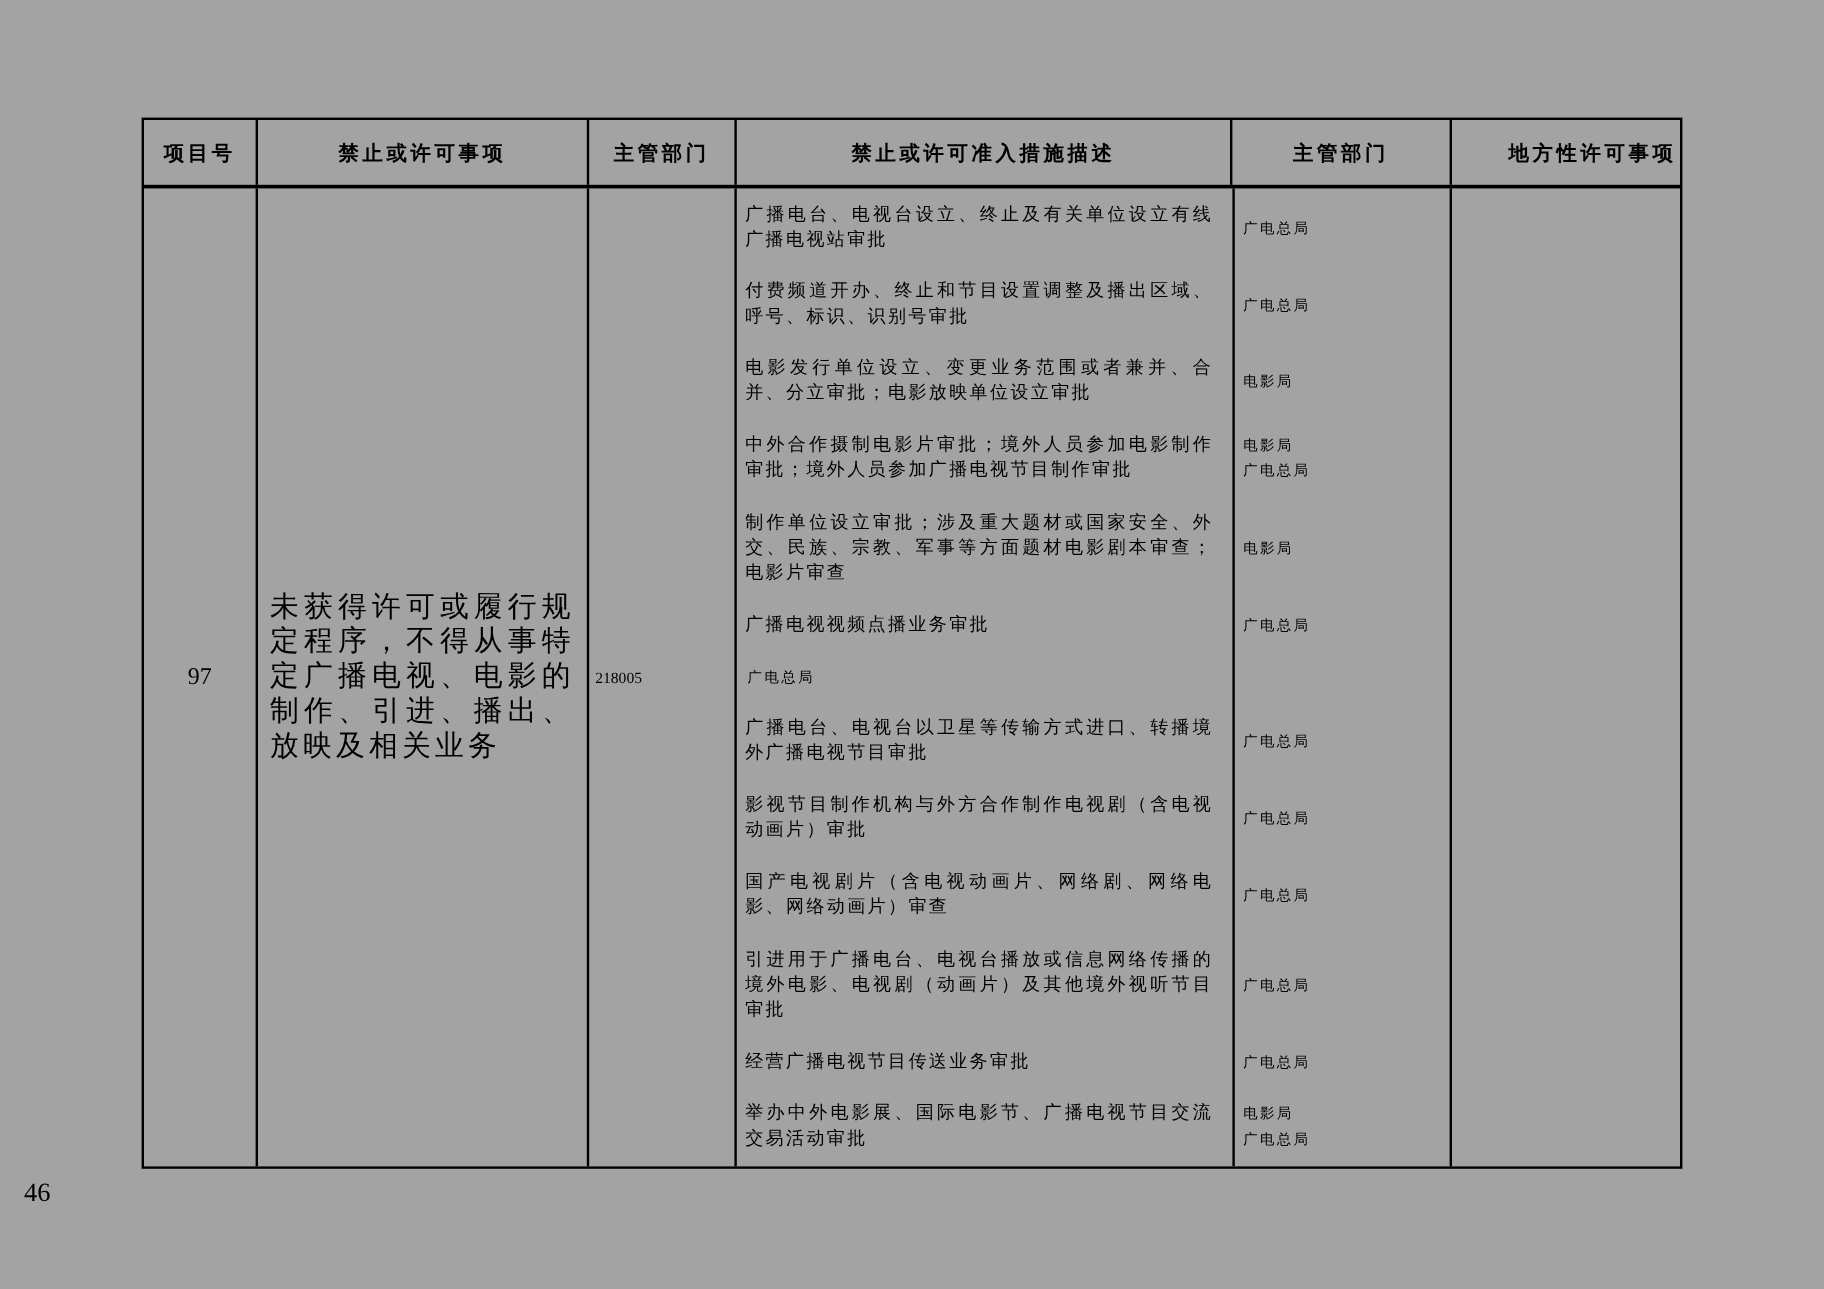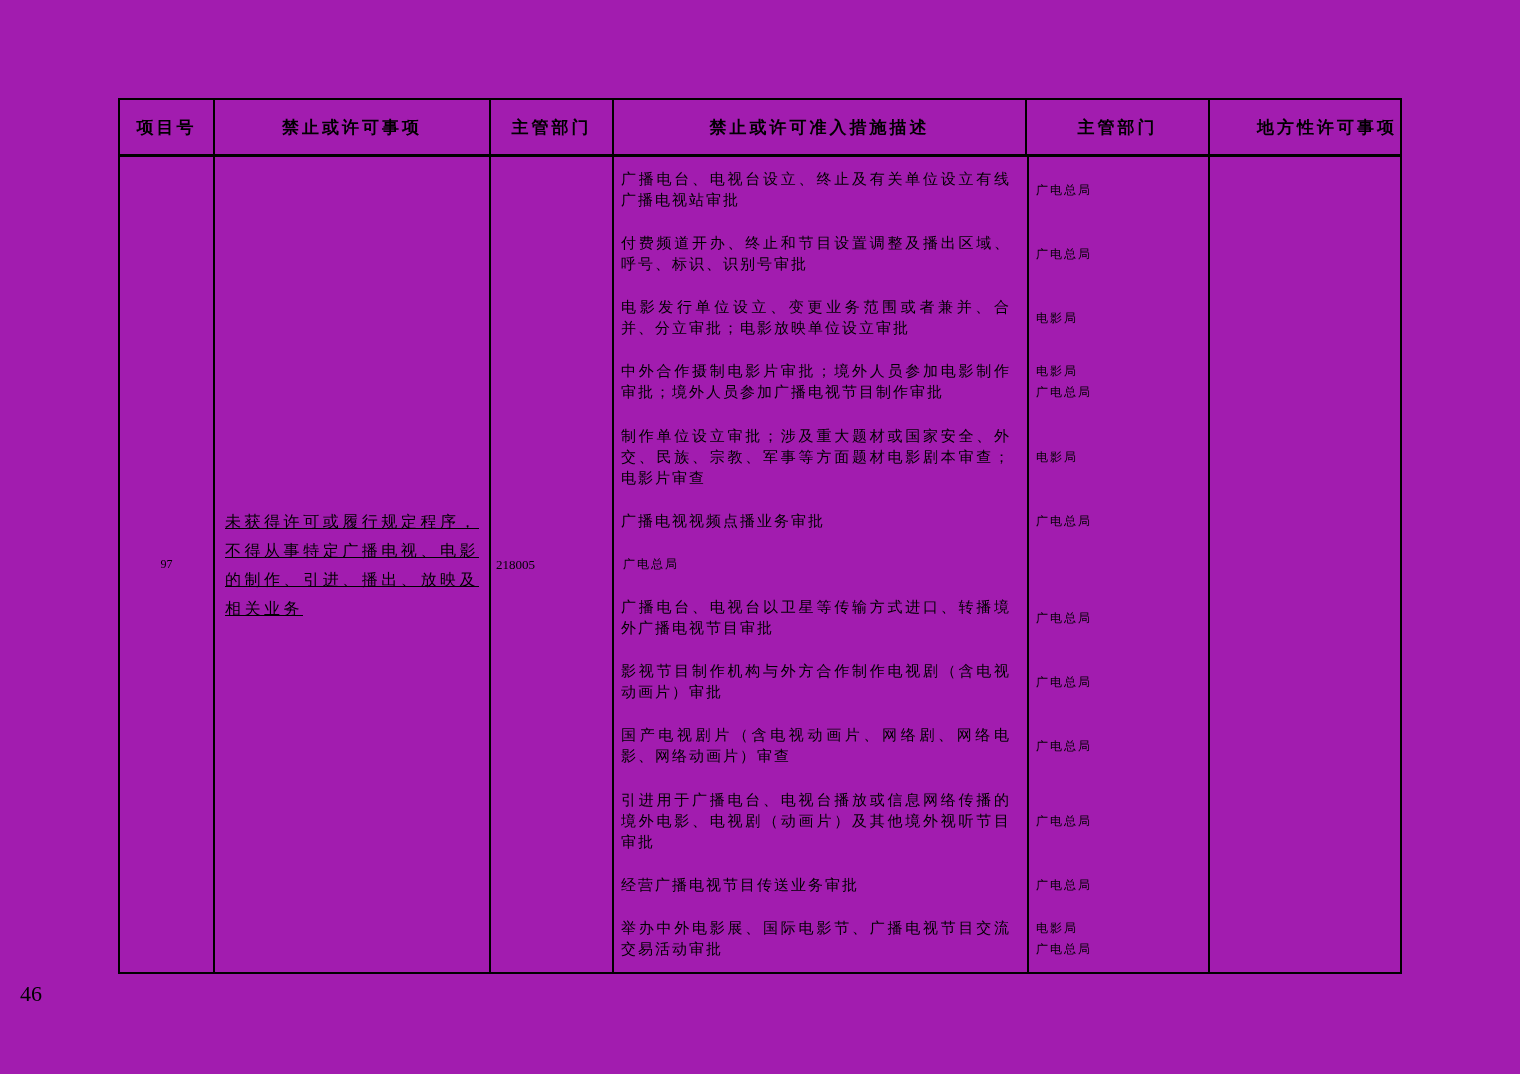--- a/index.html
+++ b/index.html
@@ -4,21 +4,21 @@
 <style>
   html, body {
     margin: 0;
     padding: 0;
     background: #ffffff;
   }
   .page {
     position: relative;
     width: 1520px;
     height: 1074px;
-    background: #a21caf;
+    background: #a3a3a3;
     font-family: "Liberation Serif", "DejaVu Serif", serif;
     color: #000000;
     overflow: hidden;
   }
   .table-wrap {
     position: absolute;
     left: 118px;
     top: 98px;
     width: 1284px;
     height: 876px;
@@ -55,34 +55,33 @@
   .bcell {
     border-right: 2px solid #000;
     box-sizing: border-box;
     min-width: 0;
   }
   .bcell:last-child { border-right: none; }
   .cell-itemno {
     display: flex;
     align-items: center;
     justify-content: center;
-    font-size: 12px;
+    font-size: 20px;
   }
   .cell-matter {
     display: flex;
     align-items: center;
     padding: 0 10px;
   }
   .cell-matter span {
     display: block;
-    font-size: 16px;
+    font-size: 24px;
     line-height: 29px;
     letter-spacing: 3.5px;
     text-align: justify;
-    text-decoration: underline;
   }
   .cell-code {
     display: flex;
     align-items: center;
     padding-left: 5px;
     font-size: 13px;
   }
   .cell-measures {
     position: relative;
     display: flex;

